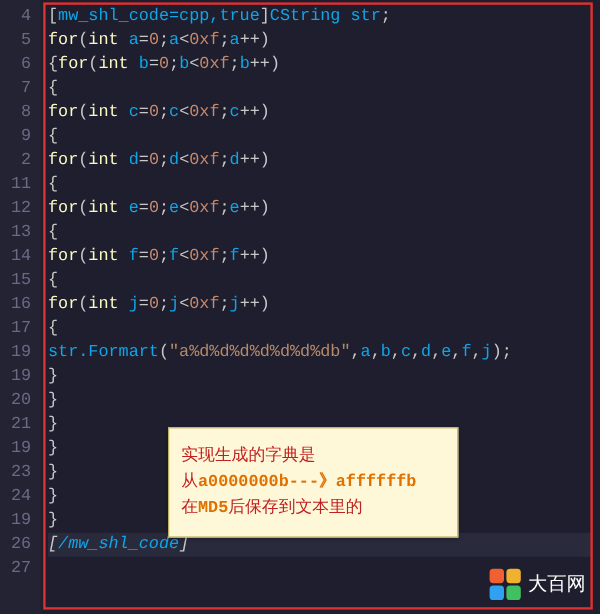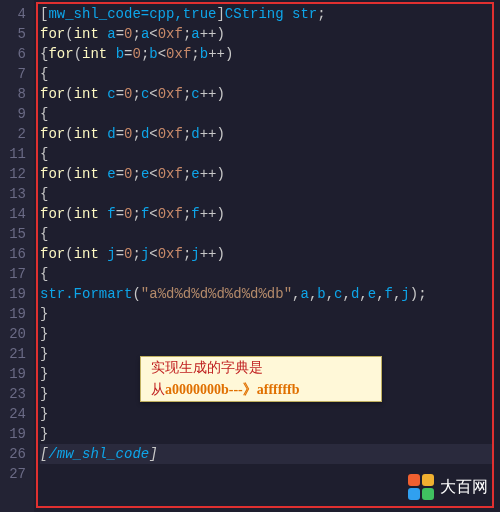--- a/index.html
+++ b/index.html
@@ -48,22 +48,22 @@
   .tok-keyword { color: #fef9c3; }
   .tok-num { color: #c88a6a; }
   .tok-string { color: #b48a6a; }
   .note {
     position: absolute;
     left: 140px;
     top: 356px;
     width: 220px;
     background: #fff8d8;
     border: 1px solid #c0b060;
-    padding: 0 10px;
-    font-family: Liberation Serif, serif;
+    padding: 12px 10px;
+    font-family: Liberation Mono, monospace;
     font-size: 14px;
     line-height: 22px;
     color: #c02020;
     box-shadow: 0 2px 4px rgba(0,0,0,0.3);
   }
   .note .orange { color: #e07000; font-weight: bold; }
   .watermark {
     position: absolute;
     right: 12px;
     bottom: 12px;
@@ -143,20 +143,21 @@
     <div class="line"><span class="tok-punc">}</span></div>
     <div class="line"><span class="tok-punc">}</span></div>
     <div class="line"><span class="tok-punc">}</span></div>
     <div class="line last-line"><span class="tok-punc">[</span><span class="tok-ident">/mw_shl_code</span><span class="tok-punc">]</span></div>
   </div>
 </div>
 
 <div class="note">
   <div><span>实现生成的字典是</span></div>
   <div><span>从</span><span class="orange">a0000000b---》affffffb</span></div>
+  <div><span>在</span><span class="orange">MD5</span><span>后保存到文本里的</span></div>
 </div>
 
 <div class="watermark">
   <div class="wm-icon">
     <span class="a"></span>
       <span class="b"></span>
       <span class="c"></span>
       <span class="d"></span>
   </div>
   <span>大百网</span>

